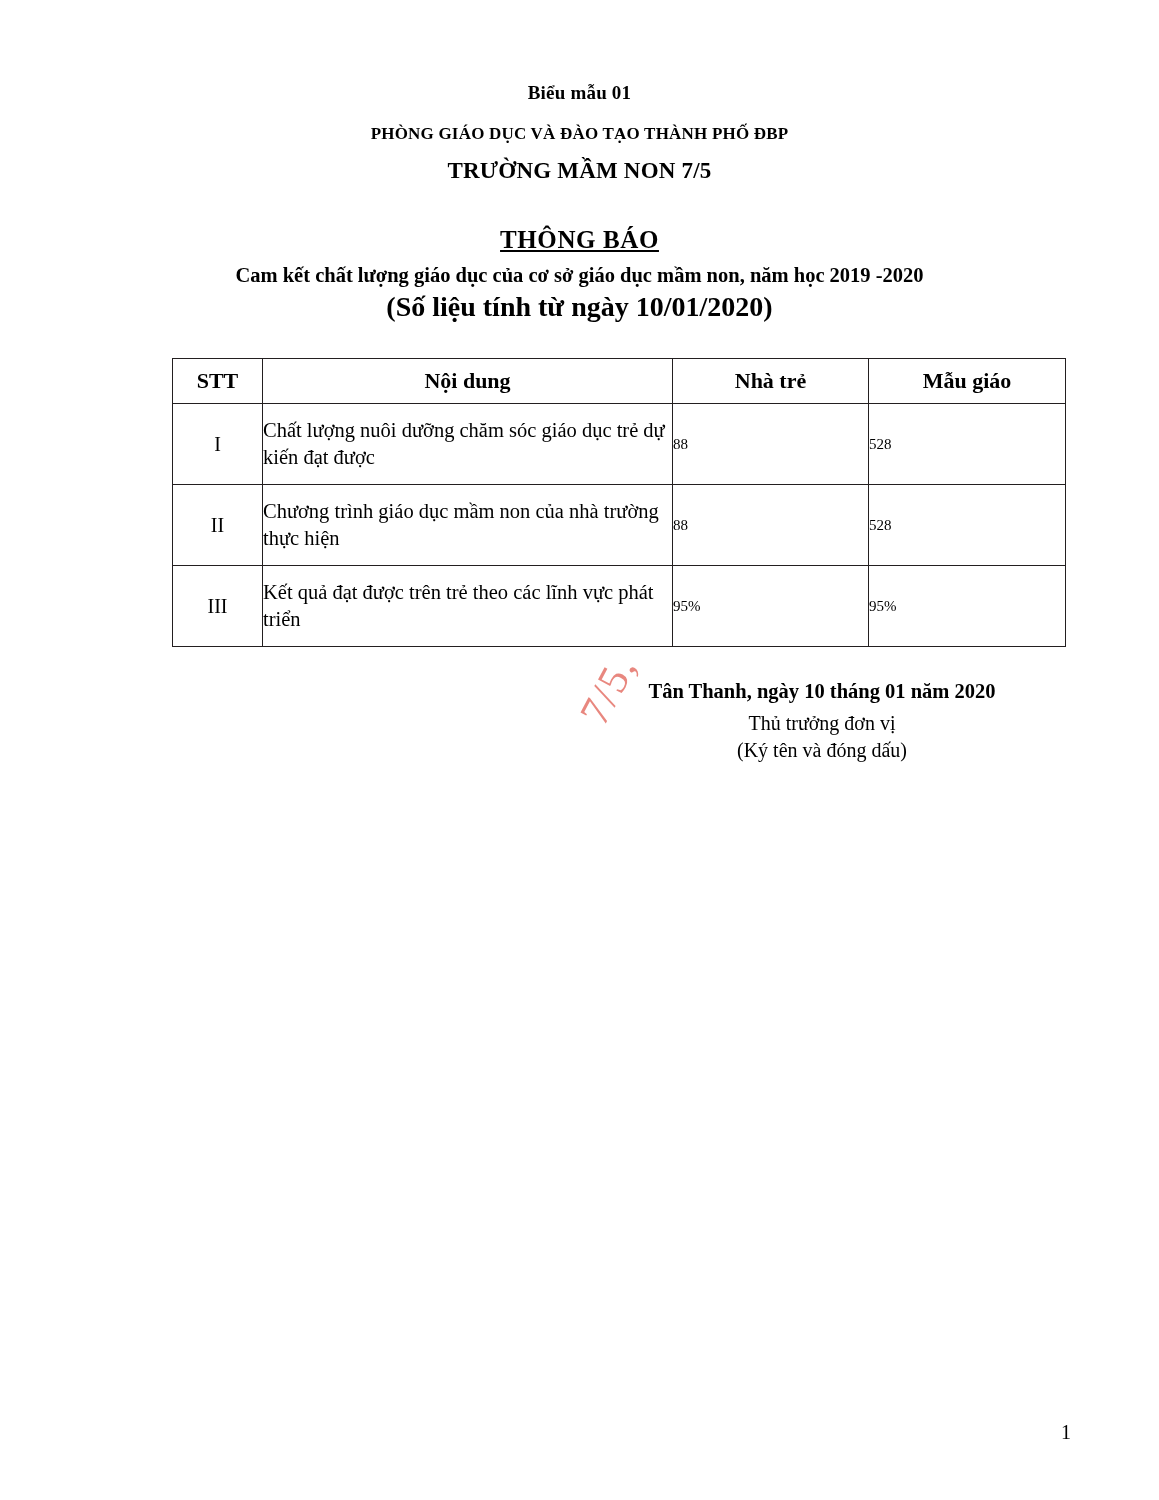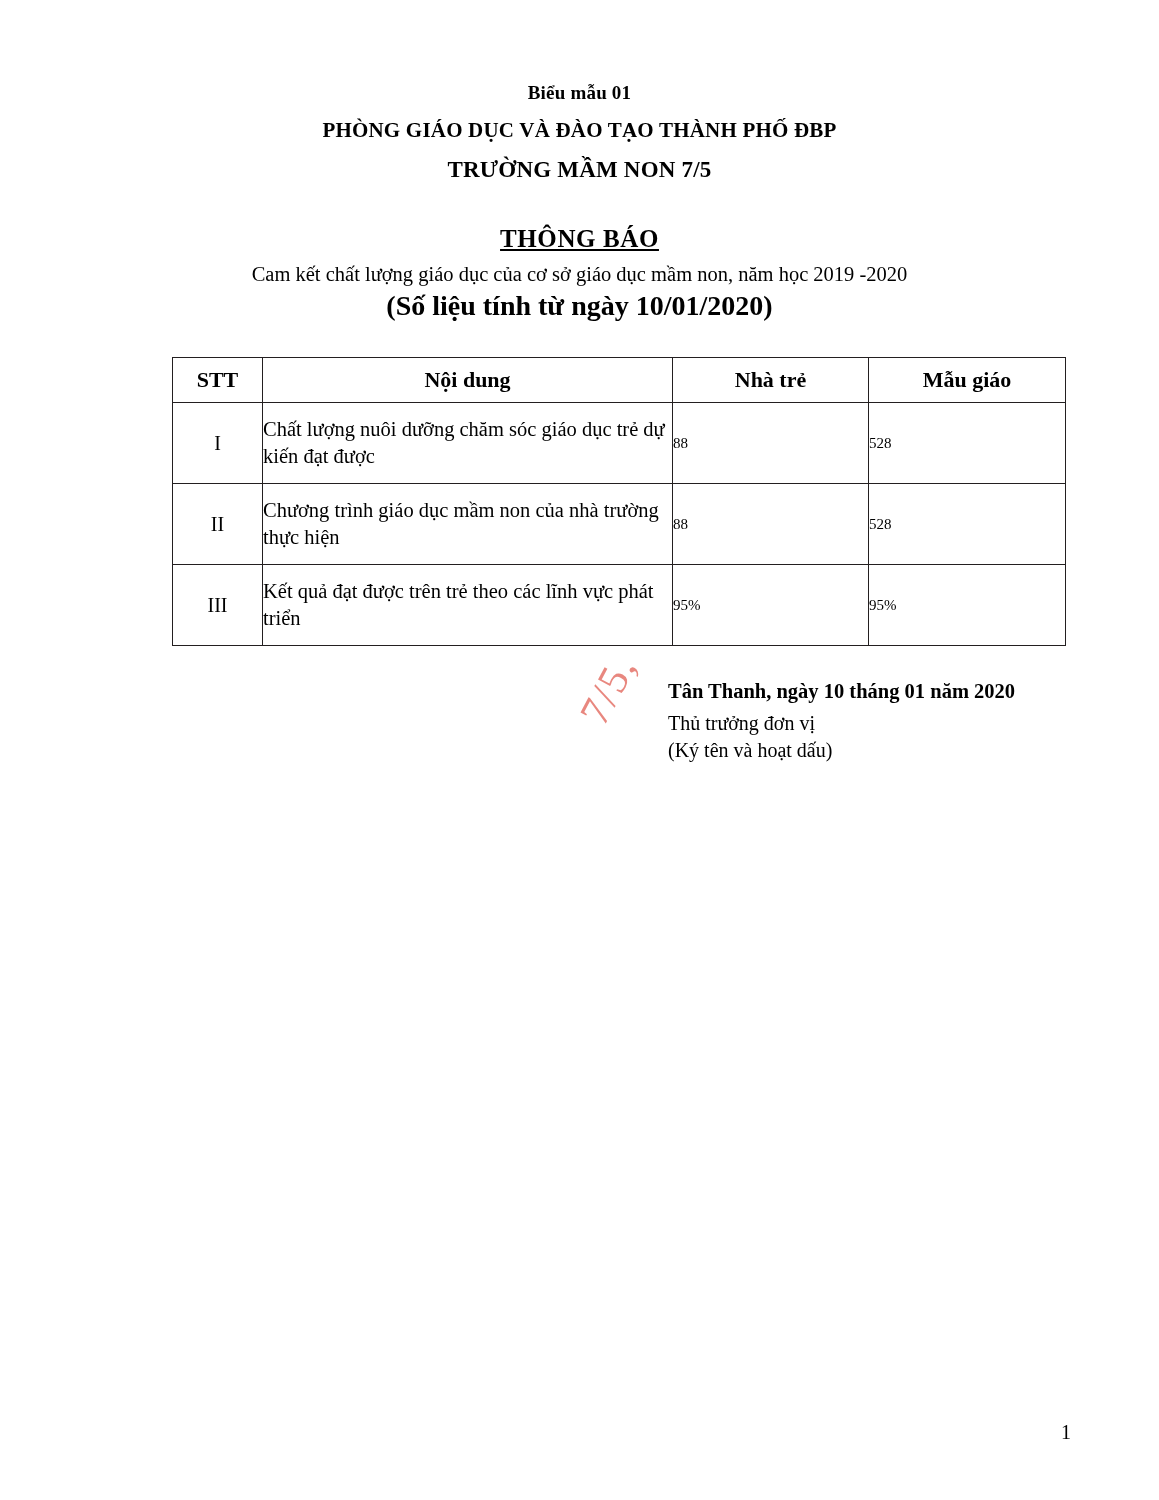--- a/index.html
+++ b/index.html
@@ -27,44 +27,44 @@
   .header-block {
     text-align: center;
     padding-top: 82px;
   }
   .form-code {
     font-size: 19px;
     font-weight: bold;
     letter-spacing: 0.2px;
   }
   .dept-line {
-    font-size: 21px;
-    font-weight: bold;
-    margin-top: 14px;
+    font-size: 17px;
+    font-weight: bold;
+    margin-top: 20px;
     letter-spacing: 0.2px;
   }
   .school-line {
     font-size: 23px;
     font-weight: bold;
     margin-top: 14px;
     letter-spacing: 0.2px;
   }
 
   .notice-title {
     text-align: center;
     font-size: 25px;
     font-weight: bold;
     margin-top: 42px;
     letter-spacing: 0.6px;
     text-decoration: underline;
   }
   .notice-sub1 {
     text-align: center;
     font-size: 20.5px;
-    font-weight: normal;
+    font-weight: bold;
     margin-top: 10px;
   }
   .notice-sub2 {
     text-align: center;
     font-size: 28px;
     font-weight: bold;
     margin-top: 4px;
   }
 
   table.main-table {
@@ -100,23 +100,24 @@
     line-height: 1.32;
     padding: 4px 6px 4px 10px;
     margin-left: 47px;
   }
   td.num-cell {
     font-size: 15px;
   }
 
   .signature-block {
     position: absolute;
-    left: 668px;
+    left: 612px;
     top: 680px;
     width: 420px;
+    text-align: center;
   }
   .sig-place {
     font-size: 20.5px;
     font-weight: bold;
     white-space: nowrap;
   }
   .sig-role {
     font-size: 20px;
     margin-top: 9px;
   }
@@ -205,18 +206,18 @@
     </tbody>
   </table>
 
   <div class="stamp">
     <div class="stamp-text">7/5,</div>
   </div>
 
   <div class="signature-block">
     <div class="sig-place">Tân Thanh, ngày 10 tháng 01 năm 2020</div>
     <div class="sig-role">Thủ trưởng đơn vị</div>
-    <div class="sig-note">(Ký tên và hoạt dấu)</div>
+    <div class="sig-note">(Ký tên và đóng dấu)</div>
   </div>
 
   <div class="page-number">1</div>
 
 </div>
 
 </body></html>

